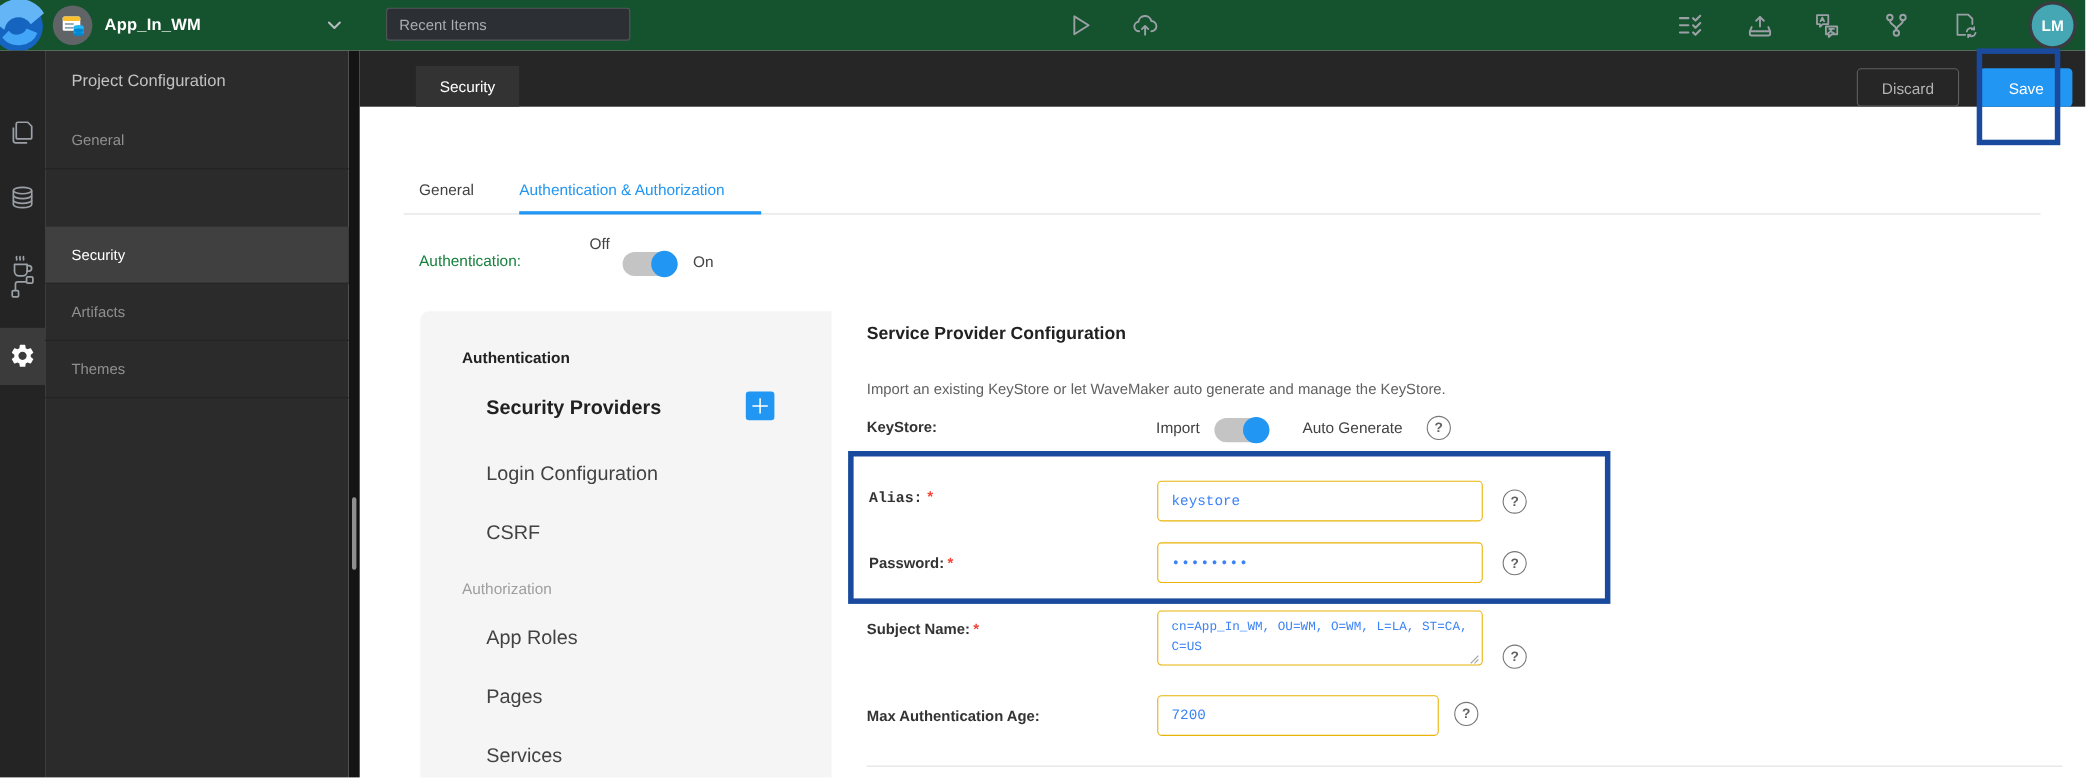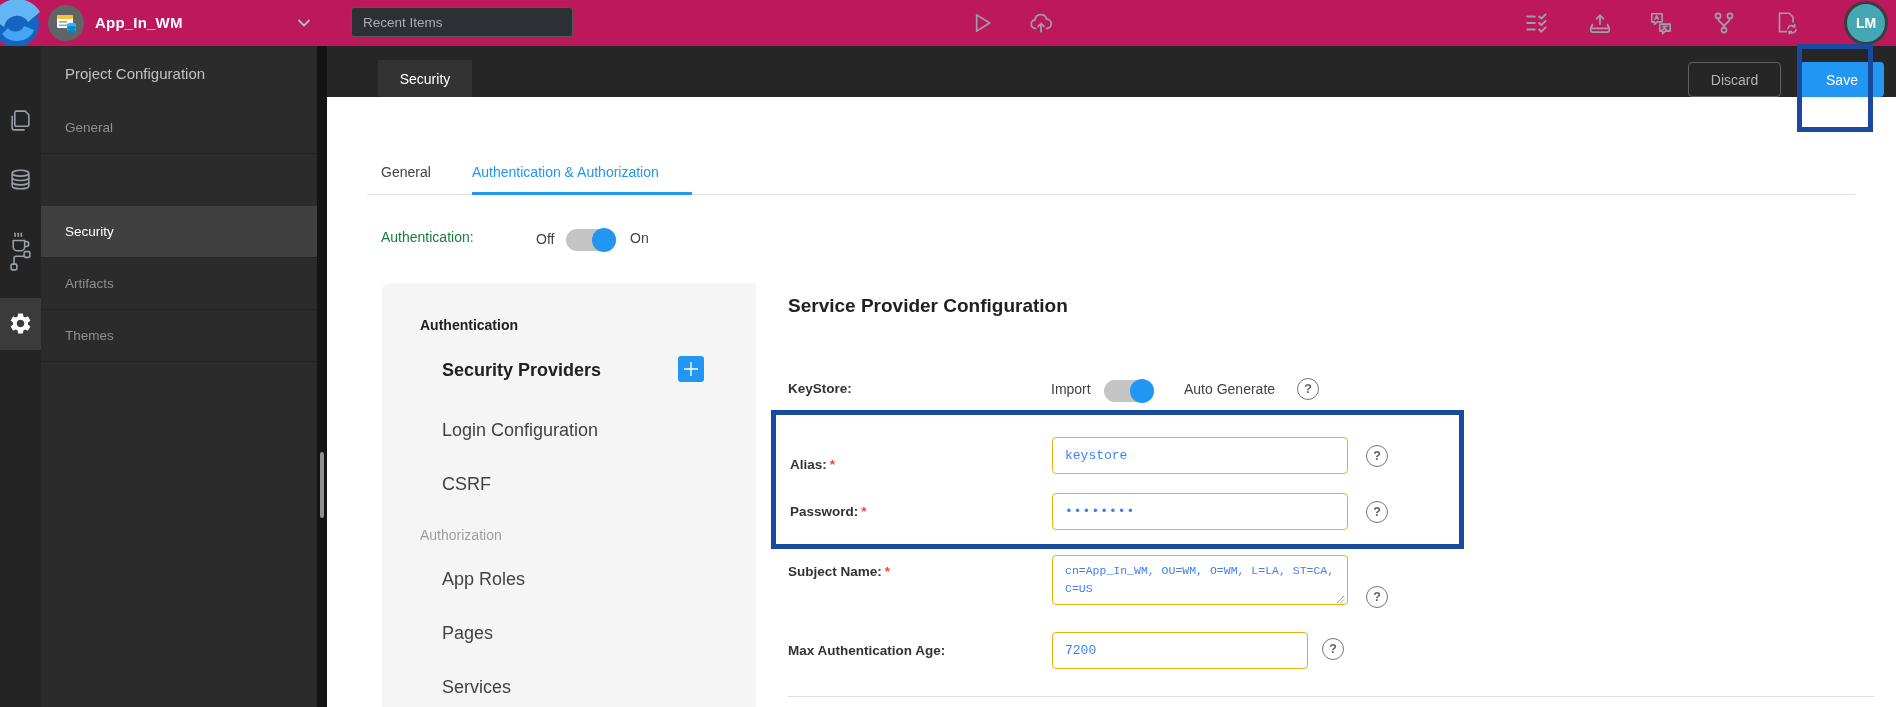--- a/index.html
+++ b/index.html
@@ -1,21 +1,21 @@
 <!DOCTYPE html>
 <html><head>
 <meta charset="utf-8">
 <style>
   html,body{margin:0;padding:0;background:#fff;font-family:"Liberation Sans",sans-serif;}
   #screen{position:relative;width:1896px;height:707px;overflow:hidden;background:#fff;}
   .abs{position:absolute;}
   svg{display:block;}
 
   
-  #topbar{left:0;top:0;width:1896px;height:46px;background:#be185d;}
+  #topbar{left:0;top:0;width:1896px;height:46px;background:#14532d;}
   #wave-logo{left:0;top:0;width:42px;height:46px;overflow:hidden;}
   #app-icon{left:47px;top:4px;width:38px;height:38px;}
   #app-name{left:95px;top:14px;color:#fff;font-size:15px;font-weight:700;letter-spacing:.2px;}
   #title-chevron{left:294px;top:13px;color:#b7bcc0;}
   #recent-input{left:351px;top:7px;width:198px;height:28px;background:#2c3034;border:1px solid #53575b;
     border-radius:3px;color:#a7adb3;font-size:13.5px;padding:0 11px;outline:none;font-family:"Liberation Sans",sans-serif;}
   #recent-input::placeholder{color:#a7adb3;opacity:1;}
   .tb-icon{width:26px;height:26px;color:#9aa0a6;}
   #play-icon{left:968px;top:10px;}
   #cloud-icon{left:1028px;top:10px;}
@@ -59,51 +59,51 @@
 
   
   .tab{top:164px;font-size:14px;cursor:pointer;}
   #tab-general{left:381px;color:#424242;}
   #tab-auth{left:472px;color:#2196f3;}
   #tabs-underline{left:367px;top:194px;width:1488px;height:1px;background:#e0e0e0;}
   #tab-active-line{left:472px;top:192px;width:220px;height:3px;background:#2196f3;}
 
   
   #auth-label{left:381px;top:229px;font-size:14px;color:#15803d;}
-  #auth-off{left:536px;top:231px;font-size:14px;color:#424242;}
+  #auth-off{left:536px;top:213px;font-size:14px;color:#424242;}
   #auth-on{left:630px;top:230px;font-size:14px;color:#424242;}
   .toggle{width:50px;height:22px;border-radius:11px;background:#c4c4c4;cursor:pointer;}
   .toggle .knob{position:absolute;right:0;top:-1px;width:24px;height:24px;border-radius:50%;background:#2196f3;}
   #auth-toggle{left:566px;top:229px;}
 
   
   #subpanel{left:382px;top:283px;width:374px;height:424px;background:#f5f5f5;border-radius:8px 0 0 0;}
   .subnav-header{left:38px;font-size:14px;font-weight:700;color:#212121;}
   .subnav-item{left:60px;font-size:18px;color:#424242;cursor:pointer;}
   #subnav-h1{top:34px;} 
   #subnav-i0{top:77px;font-weight:700;color:#212121;}
   #subnav-i1{top:137px;} #subnav-i2{top:191px;}
   #subnav-h2{top:244px;color:#9e9e9e;font-weight:400;}
   #subnav-i3{top:286px;} #subnav-i4{top:340px;} #subnav-i5{top:394px;}
   #add-provider-btn{left:296px;top:73px;width:26px;height:26px;background:#2196f3;border:none;border-radius:3px;
     color:#fff;cursor:pointer;padding:0;display:flex;align-items:center;justify-content:center;}
 
   
-  #form-heading{left:788px;top:295px;font-size:19px;font-weight:700;color:#212121;}
+  #form-heading{left:788px;top:295px;font-size:16px;font-weight:700;color:#212121;}
   #form-desc{left:788px;top:346px;font-size:13.5px;color:#616161;}
   .f-label{font-size:13.5px;font-weight:700;color:#333;}
   .req{color:#f44336;font-weight:700;padding-left:3px;}
   #keystore-label{left:788px;top:381px;}
   #keystore-off{left:1051px;top:381px;font-size:14px;color:#424242;}
   #keystore-toggle{left:1104px;top:380px;}
   #keystore-on{left:1172px;top:381px;font-size:14px;color:#424242;margin-left:12px;}
   .help{width:20px;height:20px;border:1.6px solid #757575;border-radius:50%;color:#616161;
     font-size:12.5px;font-weight:700;display:flex;align-items:center;justify-content:center;cursor:pointer;background:#fff;}
   #help-keystore{left:1297px;top:378px;}
-  #alias-label{left:790px;top:457px;}
+  #alias-label{left:790px;top:446px;font-family:Liberation Mono, monospace;}
   #password-label{left:790px;top:504px;}
   #subject-label{left:788px;top:564px;}
   #maxage-label{left:788px;top:643px;}
   .f-input{border:1px solid #eab308;border-radius:4px;font-size:13px;color:#3b82f6;padding:0 12px;
     outline:none;background:#fff;font-family:Liberation Mono, monospace;box-sizing:border-box;}
   #alias-input{left:1052px;top:437px;width:296px;height:37px;}
   #password-input{left:1052px;top:493px;width:296px;height:37px;letter-spacing:1px;}
   #subject-input{left:1052px;top:555px;width:296px;height:50px;padding:6px 12px;font-size:11.5px;
     line-height:1.6;resize:none;overflow:hidden;}
   #maxage-input{left:1052px;top:632px;width:256px;height:37px;}
@@ -286,20 +286,21 @@
     </button>
     <div id="subnav-i1" class="abs subnav-item">Login Configuration</div>
     <div id="subnav-i2" class="abs subnav-item">CSRF</div>
     <div id="subnav-h2" class="abs subnav-header">Authorization</div>
     <div id="subnav-i3" class="abs subnav-item">App Roles</div>
     <div id="subnav-i4" class="abs subnav-item">Pages</div>
     <div id="subnav-i5" class="abs subnav-item">Services</div>
   </div>
 
   <div id="form-heading" class="abs">Service Provider Configuration</div>
+  <div id="form-desc" class="abs">Import an existing KeyStore or let WaveMaker auto generate and manage the KeyStore.</div>
 
   <div id="keystore-label" class="abs f-label">KeyStore:</div>
   <div id="keystore-off" class="abs">Import</div>
   <div id="keystore-toggle" class="abs toggle">
       <div class="knob"></div>
     </div>
   <div id="keystore-on" class="abs">Auto Generate</div>
   <div id="help-keystore" class="abs help">?</div>
 
   <div id="alias-label" class="abs f-label">

